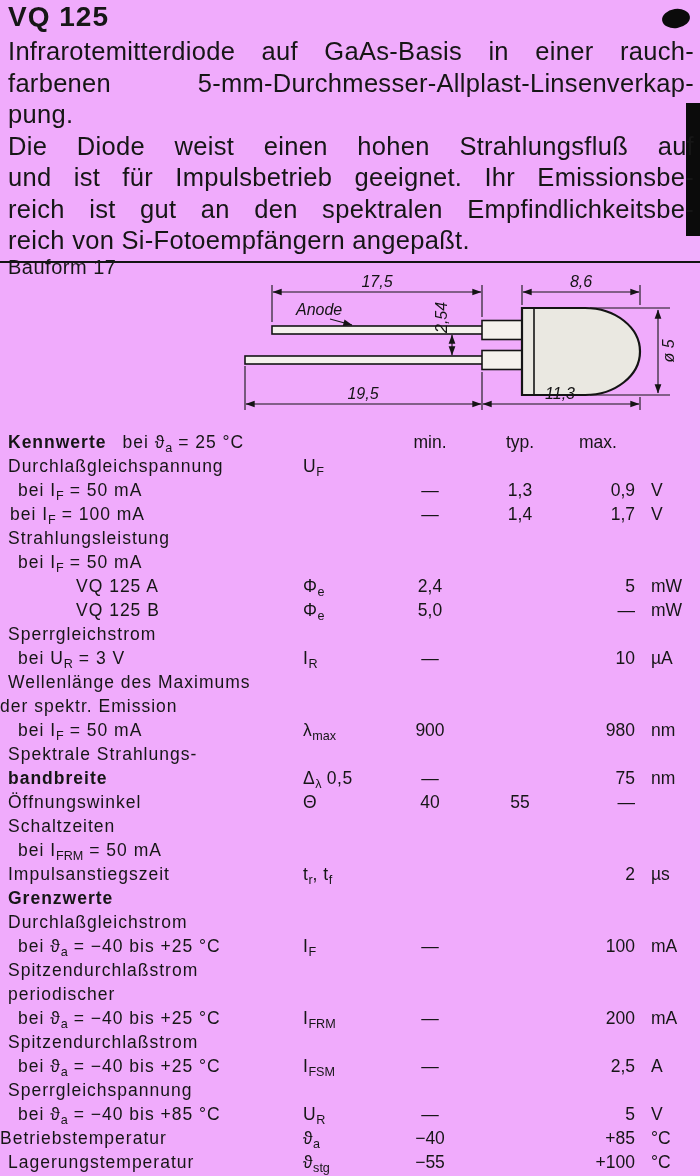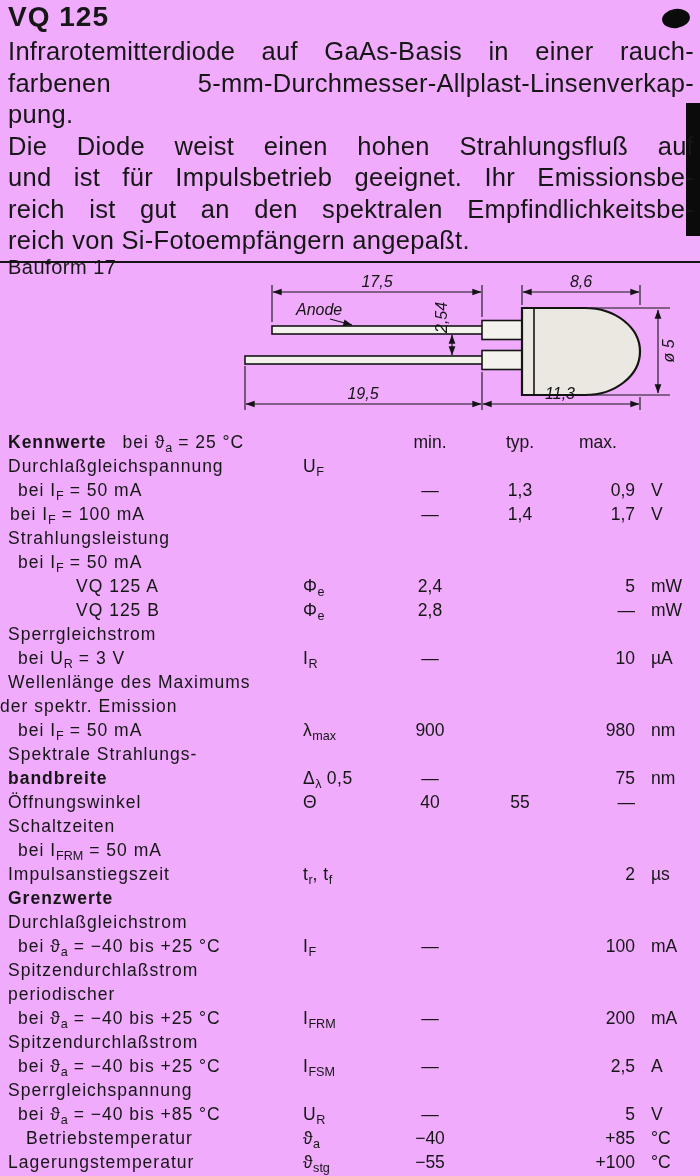--- a/index.html
+++ b/index.html
@@ -167,21 +167,21 @@
       <div class="c-label" style="padding-left: 76px;"><span>VQ 125 A</span></div>
       <div class="c-symbol"><span>Φ</span><span class="sub">e</span></div>
       <div class="c-min">2,4</div>
       <div class="c-typ"></div>
       <div class="c-max">5</div>
       <div class="c-unit">mW</div>
     </div>
       <div class="trow">
       <div class="c-label" style="padding-left: 76px;"><span>VQ 125 B</span></div>
       <div class="c-symbol"><span>Φ</span><span class="sub">e</span></div>
-      <div class="c-min">2,8</div>
+      <div class="c-min">5,0</div>
       <div class="c-typ"></div>
       <div class="c-max">—</div>
       <div class="c-unit">mW</div>
     </div>
       <div class="trow">
       <div class="c-label" style="padding-left: 8px;"><span>Sperrgleichstrom</span></div>
       <div class="c-symbol"></div>
       <div class="c-min"></div>
       <div class="c-typ"></div>
       <div class="c-max"></div>
@@ -341,21 +341,21 @@
     </div>
       <div class="trow">
       <div class="c-label" style="padding-left: 18px;"><span>bei ϑ</span><span class="sub">a</span><span> = −40 bis +85 °C</span></div>
       <div class="c-symbol"><span>U</span><span class="sub">R</span></div>
       <div class="c-min">—</div>
       <div class="c-typ"></div>
       <div class="c-max">5</div>
       <div class="c-unit">V</div>
     </div>
       <div class="trow">
-      <div class="c-label" style="padding-left: 26px;"><span>Betriebstemperatur</span></div>
+      <div class="c-label" style="padding-left: 0;"><span>Betriebstemperatur</span></div>
       <div class="c-symbol"><span>ϑ</span><span class="sub">a</span></div>
       <div class="c-min">−40</div>
       <div class="c-typ"></div>
       <div class="c-max">+85</div>
       <div class="c-unit">°C</div>
     </div>
       <div class="trow">
       <div class="c-label" style="padding-left: 8px;"><span>Lagerungstemperatur</span></div>
       <div class="c-symbol"><span>ϑ</span><span class="sub">stg</span></div>
       <div class="c-min">−55</div>

